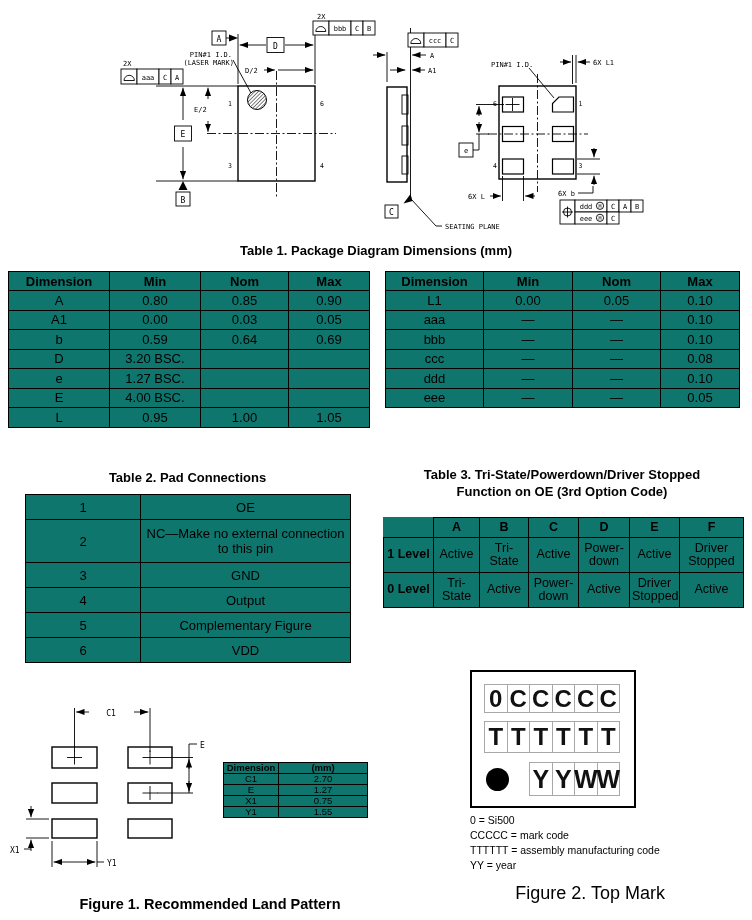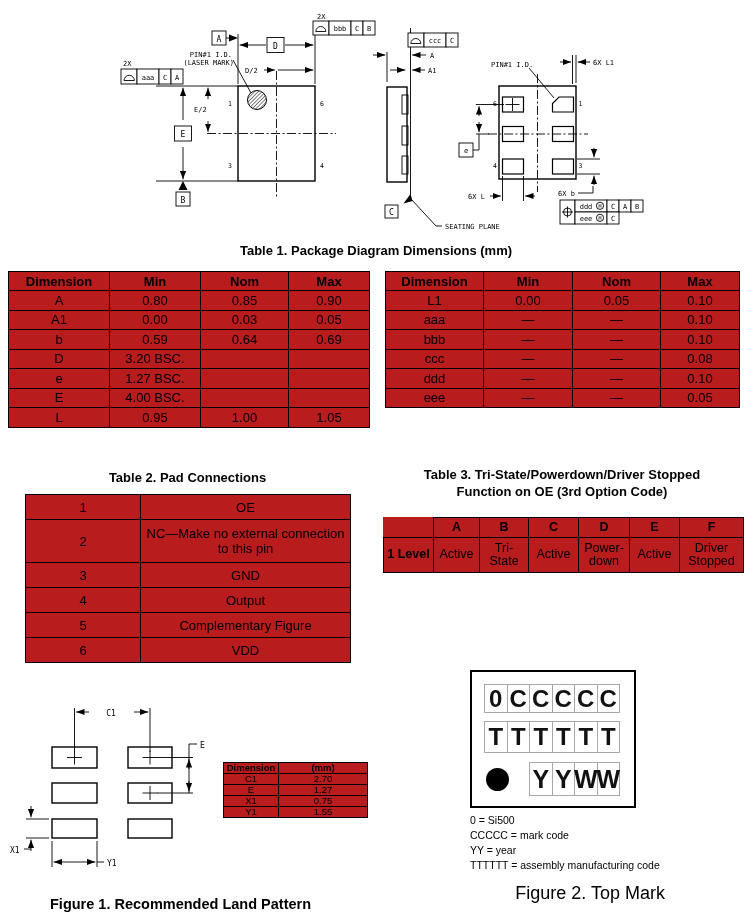--- a/index.html
+++ b/index.html
@@ -12,23 +12,23 @@
   .cl{fill:none;stroke:#000;stroke-width:0.9;stroke-dasharray:9 2.5 2 2.5}
   .fb{fill:#fff;stroke:#000;stroke-width:0.9}
   text.dt{font-family:"DejaVu Sans Mono",monospace;font-size:7px;fill:#000}
   text.dm{font-size:8px}
   text.pn{font-family:"DejaVu Sans Mono",monospace;font-size:6.5px;fill:#000}
   text.dmm{font-family:"DejaVu Sans Mono",monospace;font-size:5px;fill:#000}
   .title{position:absolute;font-weight:bold;font-size:13px;text-align:center}
   .t1title{left:0;top:243px;width:752px}
   .t2title{left:25px;top:470px;width:325px}
   .t3title{left:378px;top:467px;width:368px;line-height:16.5px}
-  .f1cap{position:absolute;left:50px;top:896px;width:320px;font-weight:bold;font-size:14.5px}
+  .f1cap{position:absolute;left:50px;top:896px;width:320px;text-align:center;font-weight:bold;font-size:14.5px}
   .f2cap{position:absolute;left:465px;top:883px;width:200px;text-align:right;font-weight:normal;font-size:18px}
-  table{position:absolute;border-collapse:collapse;table-layout:fixed;background:#b91c1c}
+  table{position:absolute;border-collapse:collapse;table-layout:fixed;background:#0f766e}
   td,th{border:1.5px solid #000;text-align:center;padding:0 2px;overflow:hidden}
   .dimtbl{font-size:13px}
   .dimtbl th{height:18px}
   .dimtbl td{height:18.5px}
   .padtbl{font-size:13px}
   .padtbl td{height:24px;line-height:15px}
   .padtbl tr.tall td{height:42px}
   .oetbl{font-size:12.5px;line-height:13.5px}
   .oetbl th{height:19px}
   .oetbl td{height:22px}
@@ -456,20 +456,29 @@
   </tr>
   <tr class="tall2">
     <td class="lbl">1 Level</td>
     <td>Active</td>
         <td>Tri-State</td>
         <td>Active</td>
         <td>Power-down</td>
         <td>Active</td>
         <td>Driver Stopped</td>
   </tr>
+  <tr class="tall2">
+    <td class="lbl">0 Level</td>
+    <td>Tri-State</td>
+        <td>Active</td>
+        <td>Power-down</td>
+        <td>Active</td>
+        <td>Driver Stopped</td>
+        <td>Active</td>
+  </tr>
 </tbody>
   </table>
 
 <table class="lptbl" style="left:223px;top:762px;width:144px">
   <colgroup>
       <col style="width:55px">
       <col style="width:89px">
     </colgroup>
   <tbody>
       <tr>
@@ -517,18 +526,18 @@
     <div class="tmc" style="height:34px;font-size:25px">Y</div>
     <div class="tmc" style="height:34px;font-size:25px">Y</div>
     <div class="tmc" style="height:34px;font-size:25px">W</div>
     <div class="tmc" style="height:34px;font-size:25px">W</div>
   </div>
 </div>
 
 <div class="legend">
   <div>0 = Si500</div>
   <div>CCCCC = mark code</div>
+  <div>TTTTTT = assembly manufacturing code</div>
   <div>YY = year</div>
-  <div>TTTTTT = assembly manufacturing code</div>
 </div>
 
 <div class="f1cap">Figure 1. Recommended Land Pattern</div>
 <div class="f2cap">Figure 2. Top Mark</div>
 
 </body></html>

